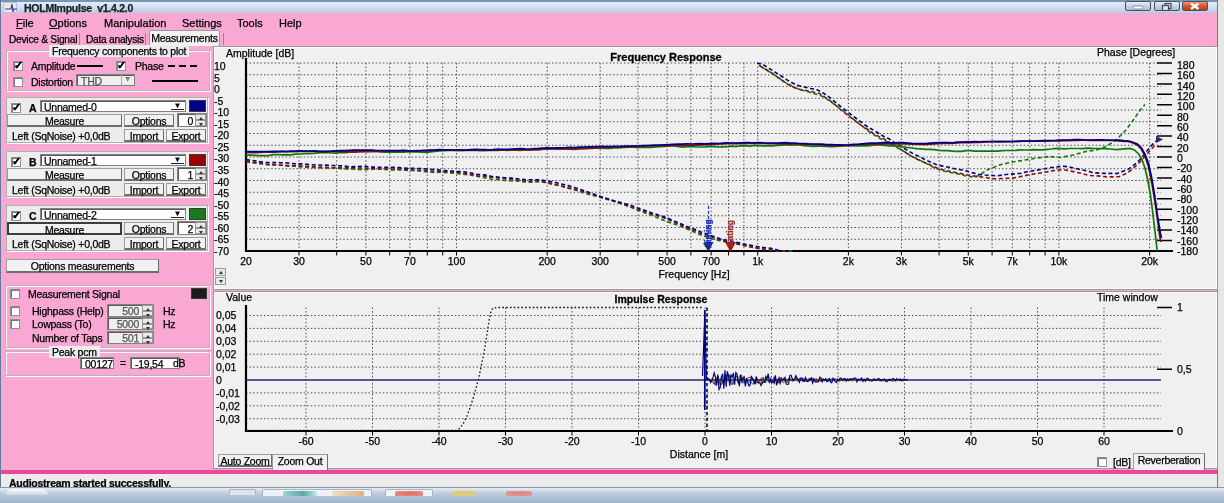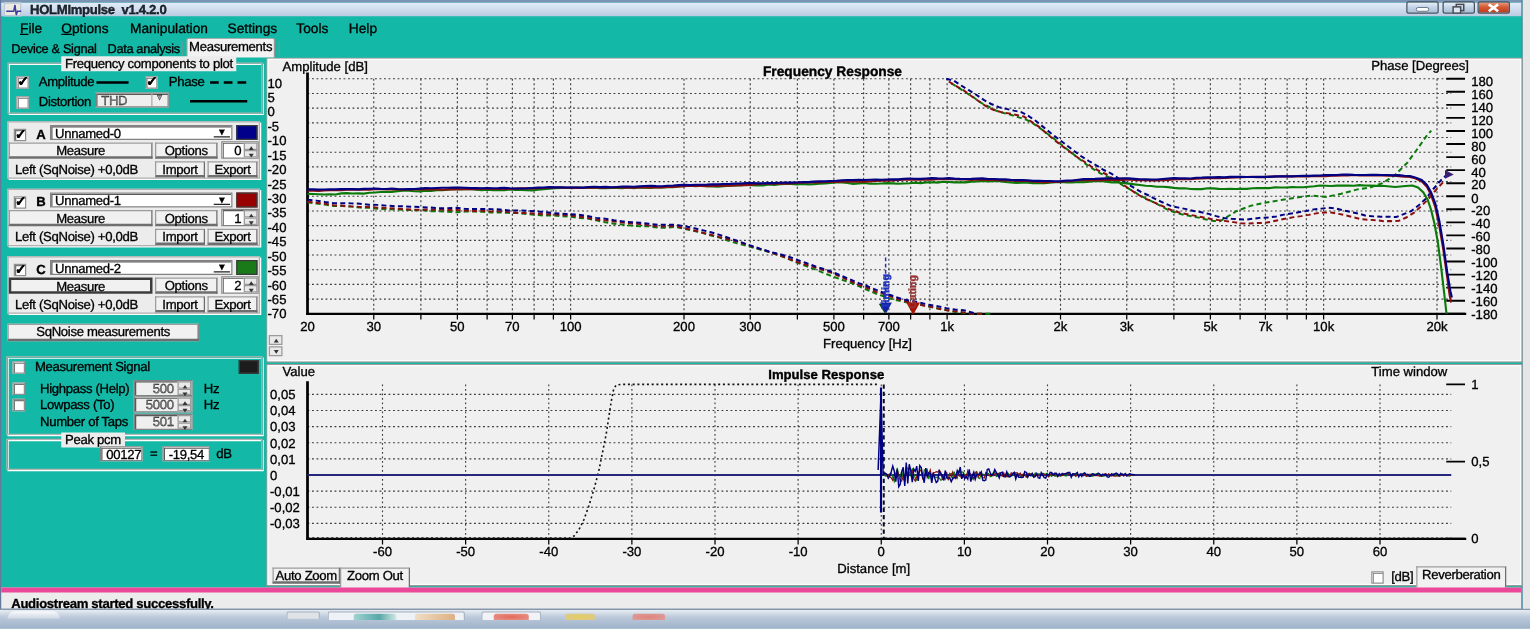--- a/index.html
+++ b/index.html
@@ -1,20 +1,20 @@
 <!DOCTYPE html>
 <html><head>
 <meta charset="utf-8">
 <style>
 * { margin:0; padding:0; box-sizing:border-box; }
 html,body { width:1224px; height:503px; overflow:hidden; }
 body { font-family:"Liberation Sans", sans-serif; font-size:10.5px; letter-spacing:-0.25px; color:#000; background:#e6e6e6; position:relative; -webkit-text-stroke:0.25px #000; }
 svg { letter-spacing:0; }
 #menu { font-size:11px; letter-spacing:0; }
-#app { position:absolute; left:0; top:0; width:1218px; height:487px; background:#14b8a6; border:1px solid #64789c; border-top:none; }
+#app { position:absolute; left:0; top:0; width:1218px; height:487px; background:#f9a8d4; border:1px solid #64789c; border-top:none; }
 
 #title { position:absolute; left:0; top:0; width:100%; height:13px; background:linear-gradient(#e3edf9, #cfdded 50%, #b9cbe2); border-top:2px solid #7c94b4; }
 #title .txt { position:absolute; left:23px; top:0px; font-size:10.5px; font-weight:bold; color:#1c2733; }
 #ticon { position:absolute; left:2px; top:0px; width:14px; height:11px; background:#eceadf; border:1px solid #b9c6d8; }
 
 .wbtn { position:absolute; top:1px; height:10px; width:26px; border:1px solid #46525e; border-radius:2px; background:linear-gradient(#e8f1fa,#c5d5e8 45%,#aabfd8); }
 #wmin { left:1124px; } #wres { left:1153px; }
 #wclose { left:1181px; background:linear-gradient(#e89b7c,#d75b35 45%,#c0391c); }
 
 #menu { position:absolute; left:0; top:15px; width:100%; height:16px; }
@@ -172,21 +172,21 @@
       <span style="position:absolute;right:13px;top:1px">2</span>
     <div class="spin-arrows">
         <div class="sa up"></div>
         <div class="sa dn"></div>
       </div>
     </div>
   <span class="lab" style="left:11px;top:238px">Left (SqNoise) +0,0dB</span>
   <div class="btn" style="left:123px;top:237px;width:40px;height:13px">Import</div>
   <div class="btn" style="left:165px;top:237px;width:40px;height:13px">Export</div>
 
-  <div class="btn" style="left:5px;top:259px;width:153px;height:14px">SqNoise measurements</div>
+  <div class="btn" style="left:5px;top:259px;width:153px;height:14px">Options measurements</div>
 
   <div style="position:absolute;left:214px;top:268px;width:12px;height:17px;z-index:6">
     <div class="sa up" style="height:8px"></div>
     <div class="sa dn" style="height:8px"></div>
   </div>
 
   <div class="gbox" style="left:4px;top:285px;width:205px;height:63px"></div>
   <div class="cb" style="left:9px;top:289px"></div>
   <span class="lab" style="left:27px;top:288px">Measurement Signal</span>
   <div class="swatch" style="left:190px;top:288px;background:#1c1c1c"></div>
@@ -219,21 +219,21 @@
       </div>
     </div>
 
   <div class="gbox" style="left:4px;top:351px;width:205px;height:25px">
     <span class="glab" style="left:9px">Peak pcm</span>
   </div>
   <div class="sunk" style="left:79px;top:357px;width:34px;height:12px">
       <span style="position:absolute;left:4px;top:0px">00127</span>
     </div>
   <span class="lab" style="left:119px;top:357px">=</span>
-  <div class="sunk" style="left:129px;top:357px;width:38px;height:12px">
+  <div class="sunk" style="left:129px;top:357px;width:50px;height:12px">
       <span style="position:absolute;left:4px;top:0px">-19,54</span>
     </div>
   <span class="lab" style="left:172px;top:357px">dB</span>
 
   <svg width="1006" height="245" viewBox="212 46 1006 245" style="position:absolute;left:212px;top:46px" font-family="Liberation Sans, sans-serif">
 <rect x="212.5" y="46.5" width="1004" height="243" fill="#f0f0f0" stroke="#9a9a9a"></rect>
 <rect x="213.5" y="47.5" width="1002" height="241" fill="none" stroke="#fcfcfc"></rect>
 <path d="M298.0 63V251 M335.7 63V251 M364.9 63V251 M388.7 63V251 M408.9 63V251 M426.3 63V251 M441.7 63V251 M455.5 63V251 M546.2 63V251 M599.2 63V251 M636.9 63V251 M666.1 63V251 M689.9 63V251 M710.1 63V251 M727.5 63V251 M742.9 63V251 M756.7 63V251 M847.4 63V251 M900.4 63V251 M938.1 63V251 M967.3 63V251 M991.1 63V251 M1011.3 63V251 M1028.7 63V251 M1044.1 63V251 M1057.9 63V251 M1148.6 63V251" stroke="#3c3c3c" stroke-width="0.9" fill="none" stroke-dasharray="1.5,2.1"></path>
 <path d="M245 63.00H1160 M245 74.75H1160 M245 86.50H1160 M245 98.25H1160 M245 110.00H1160 M245 121.75H1160 M245 133.50H1160 M245 145.25H1160 M245 157.00H1160 M245 168.75H1160 M245 180.50H1160 M245 192.25H1160 M245 204.00H1160 M245 215.75H1160 M245 227.50H1160 M245 239.25H1160" stroke="#3c3c3c" stroke-width="0.9" fill="none" stroke-dasharray="1.5,2.1"></path>
 <path d="M245 58V251.8" stroke="#000" stroke-width="2.2"></path>

